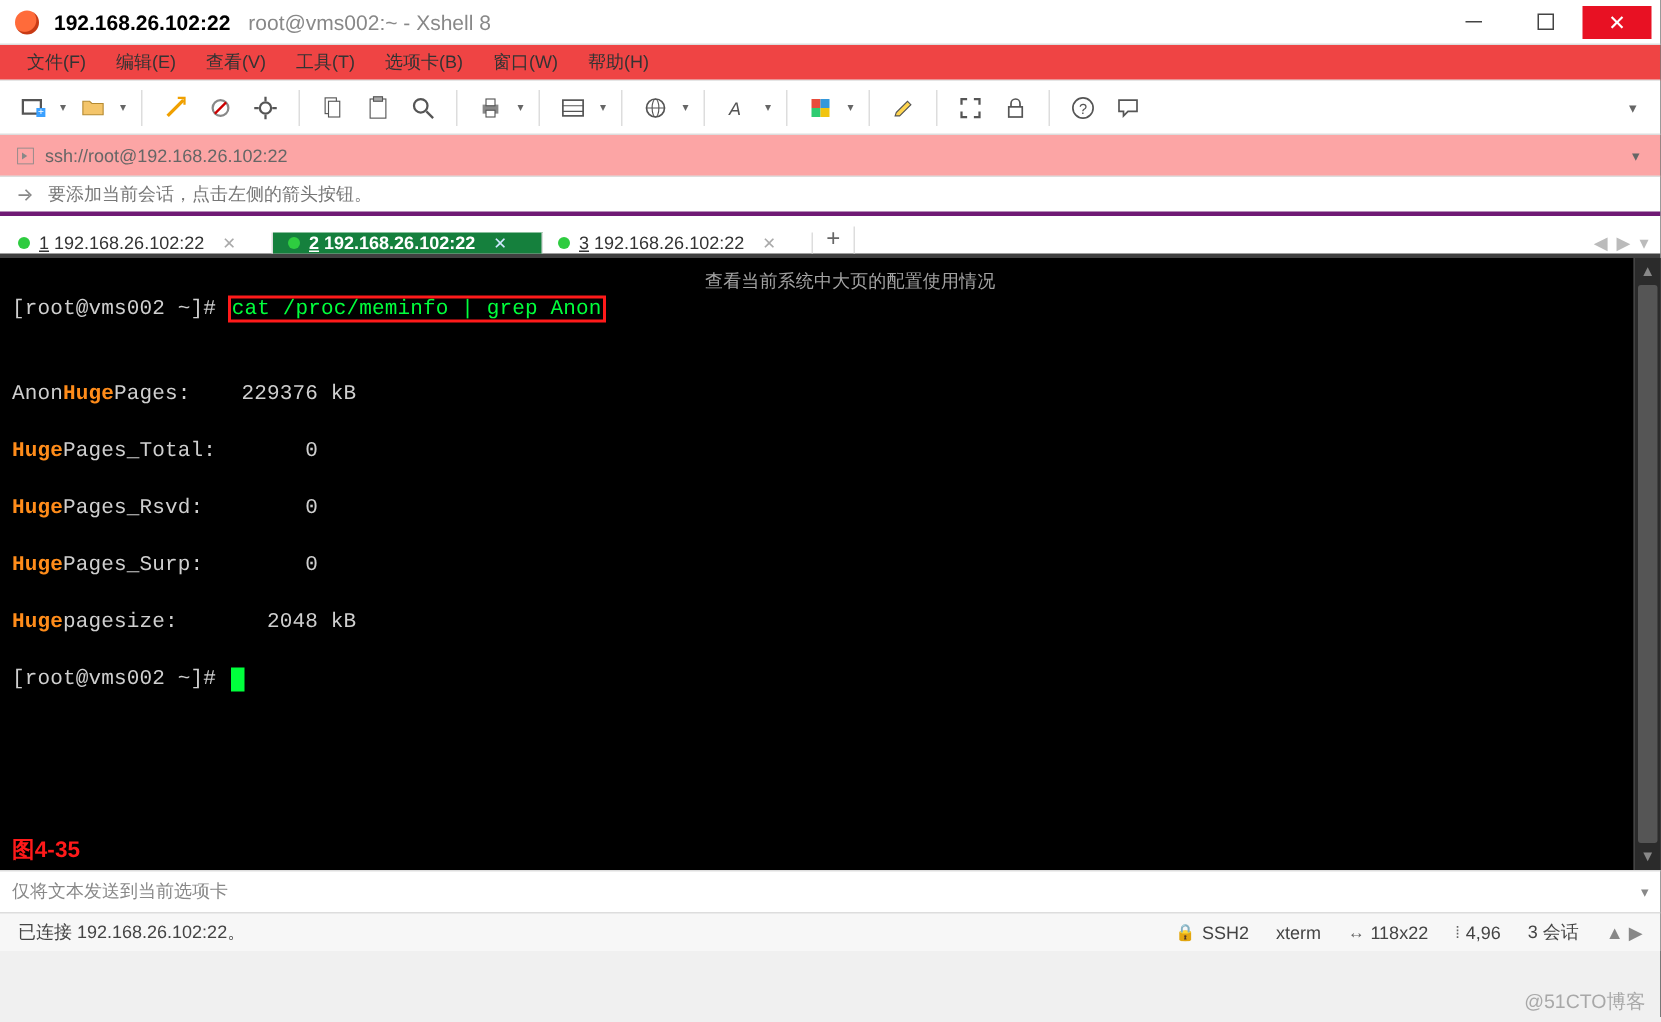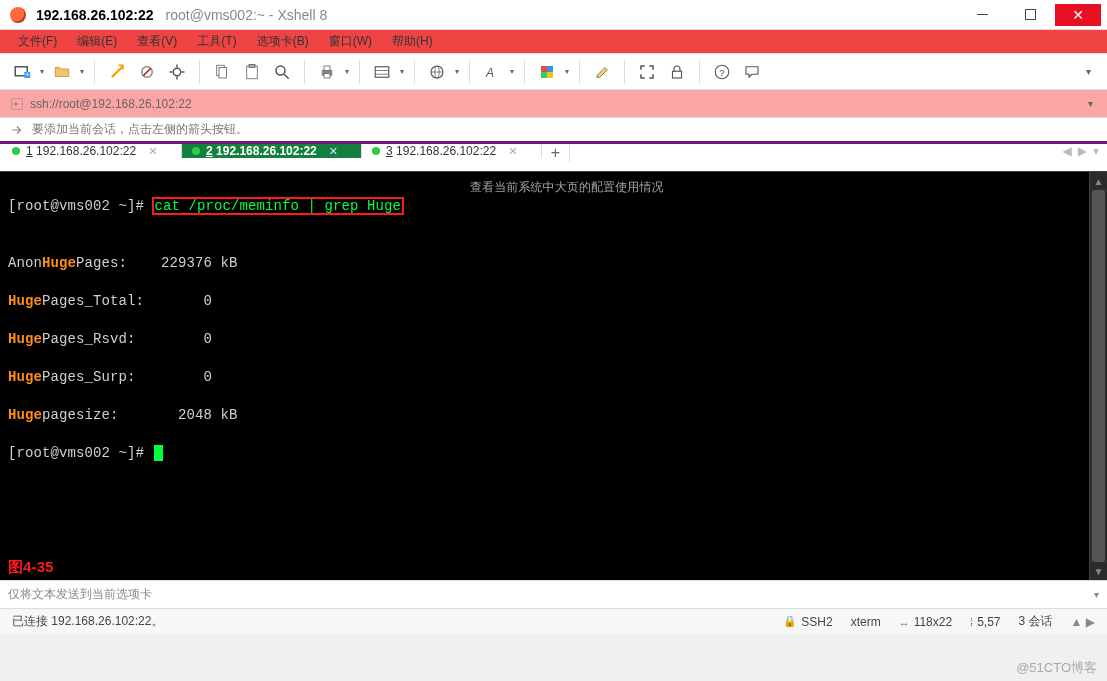--- a/index.html
+++ b/index.html
@@ -33,21 +33,21 @@
   .addrbar { height: 28px; background: #fca5a5; display: flex; align-items: center; padding: 2px 10px; border-bottom: 1px solid #ddd;}
   .addrbar .bookmark-icon { width:14px; height:14px; margin-right:6px; display:flex; align-items:center; justify-content:center;}
   .addrbar .addr-text { color: #666; }
   .addr-dd { margin-left:auto; color:#666; font-size:10px; padding-right:4px;}
 
   
   .hintbar { height: 26px; background: #fff; display: flex; align-items: center; padding: 0 10px; color: #777; border-bottom: 3px solid #701a75; }
   .hintbar .hint-icon { width:14px; height:14px; margin-right:8px; display:flex;align-items:center;justify-content:center;}
 
   
-  .tabstrip { height: 28px; background: #fff; display: flex; align-items: flex-start; border-bottom: 1px solid #404040; padding-left:2px;}
+  .tabstrip { height: 28px; background: #fff; display: flex; align-items: flex-end; border-bottom: 3px solid #404040; padding-left:2px;}
   .tab { display: flex; align-items: center; padding: 0 8px 0 10px; border-right: 1px solid #ddd; gap: 6px; font-size:12px; min-width: 180px;}
   .tab .dot { width: 8px; height: 8px; border-radius: 50%; background: #2ecc40; }
   .tab .tab-label { color:#333; }
   .tab .tnum { text-decoration: underline; }
   .tab .close-x { color: #aaa; font-size: 11px; margin-left: 6px;}
   .tab.active { background: #15803d; }
   .tab.active .tab-label { color: #fff; font-weight: bold; }
   .tab.active .close-x { color: #cfe8ff;}
   .tab.new { min-width: 28px; width: 28px; justify-content: center; padding: 0; font-size: 16px; color: #666; border-right: 1px solid #ddd;}
   .tabstrip .nav-arrows { margin-left:auto; display:flex; align-items:center; padding-right:8px; gap:6px; color:#bbb; font-size:12px;}
@@ -281,21 +281,21 @@
   <div class="tab new">+</div>
   <div class="nav-arrows">
     <span>◀</span>
     <span>▶</span>
     <span>▾</span>
   </div>
 </div>
 
 <div class="terminal-wrap">
   <div class="terminal">
-<div class="term-line"><span class="prompt">[root@vms002 ~]# </span><span class="cmd-hl">cat /proc/meminfo | grep Huge</span></div>
+<div class="term-line"><span class="prompt">[root@vms002 ~]# </span><span class="cmd-hl">cat /proc/meminfo | grep Anon</span></div>
 <div class="annotation">查看当前系统中大页的配置使用情况</div>
 <div class="term-line"><span>Anon</span><span class="h-orange h-bold">Huge</span><span>Pages:    229376 kB</span></div>
 <div class="term-line"><span></span><span class="h-orange h-bold">Huge</span><span>Pages_Total:       0</span></div>
 <div class="term-line"><span></span><span class="h-orange h-bold">Huge</span><span>Pages_Rsvd:        0</span></div>
 <div class="term-line"><span></span><span class="h-orange h-bold">Huge</span><span>Pages_Surp:        0</span></div>
 <div class="term-line"><span></span><span class="h-orange h-bold">Huge</span><span>pagesize:       2048 kB</span></div>
 <div class="term-line"><span class="prompt">[root@vms002 ~]# </span><span class="cursor-block"></span></div>
     <div class="fig-label">图4-35</div>
   </div>
   <div class="term-scrollbar">
@@ -317,19 +317,19 @@
       <span class="ico">🔒</span>
       <span>SSH2</span>
     </span>
   <span class="status-seg">xterm</span>
   <span class="status-seg">
       <span class="ico">↔</span>
       <span>118x22</span>
     </span>
   <span class="status-seg">
       <span class="ico">⁞</span>
-      <span>5,57</span>
+      <span>4,96</span>
     </span>
   <span class="status-seg">3 会话</span>
   <span class="status-seg" style="color:#888">▲ ▶</span>
 </div>
 
 <div class="watermark">@51CTO博客</div>
 
 </body></html>

